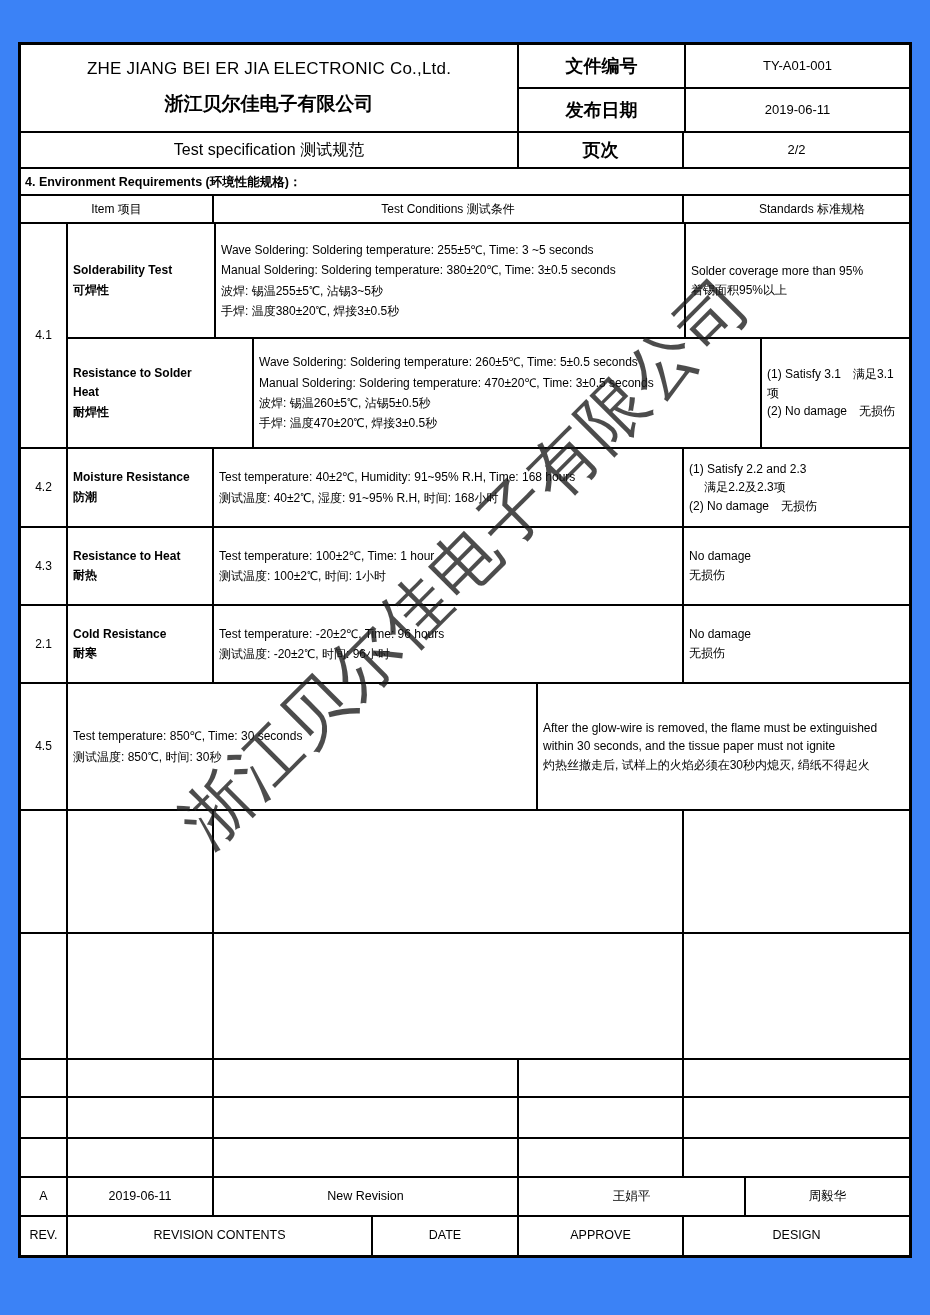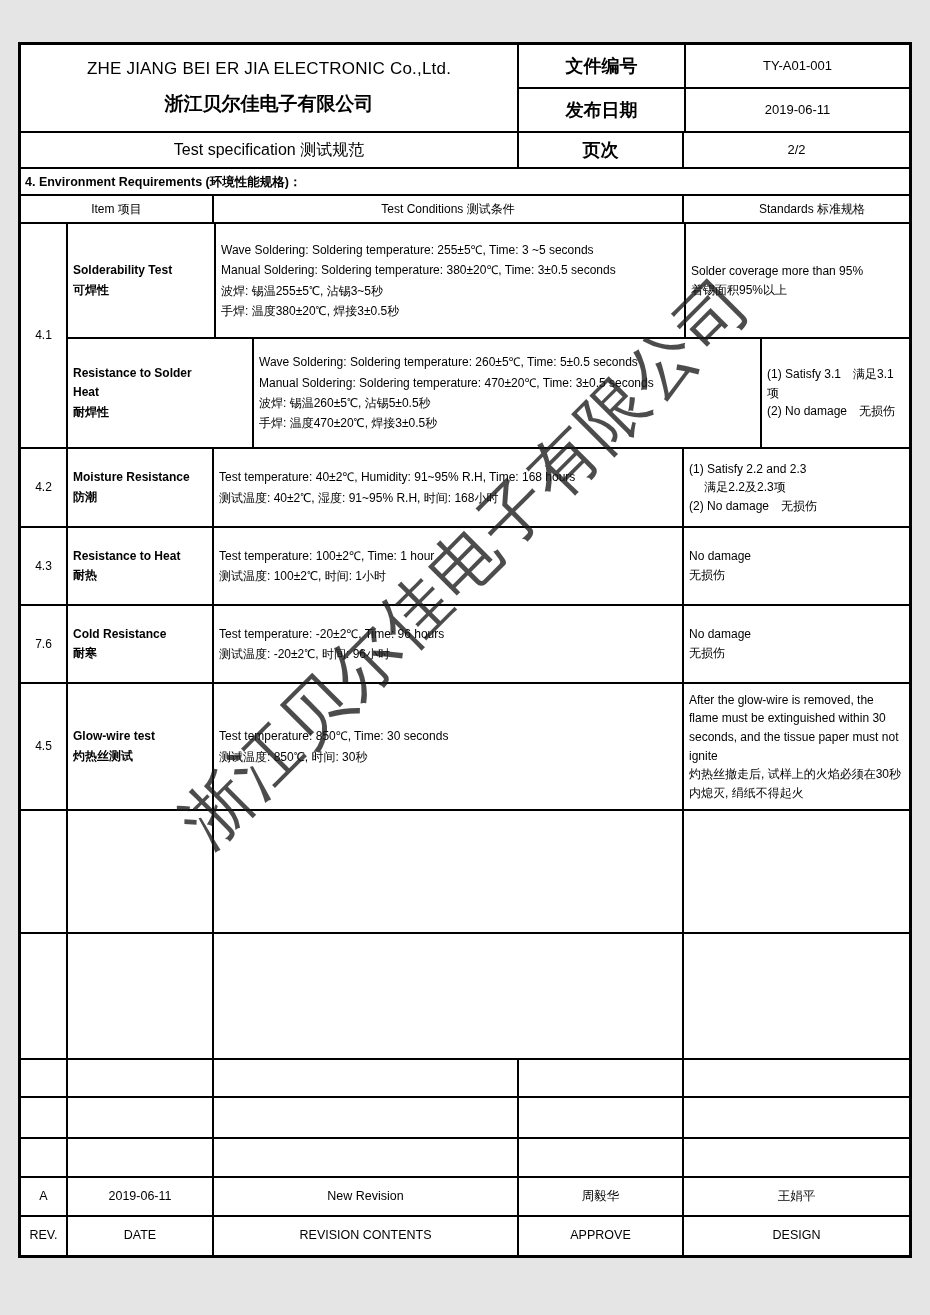--- a/index.html
+++ b/index.html
@@ -1,19 +1,19 @@
 <!DOCTYPE html>
 <html><head>
 <meta charset="utf-8">
 <style>
   html,body{margin:0;padding:0;background:#ffffff;}
   .page{
     position:relative;
     width:930px;height:1315px;
-    background:#e5e5e5;
+    background:#3b82f6;
     font-family:"Liberation Sans", sans-serif;
     color:#000;
     overflow:hidden;
   }
   .sheet{
     position:absolute;left:18px;top:42px;width:894px;
     border:3px solid #000;
     box-sizing:border-box;
     background:#fff;
   }
@@ -151,33 +151,31 @@
       <div class="cell c-num">4.3</div>
       <div class="cell c-item pre">Resistance to Heat
 耐热</div>
       <div class="cell c-cond pre">Test temperature: 100±2℃, Time: 1 hour
 测试温度: 100±2℃, 时间: 1小时</div>
       <div class="cell c-std pre">No damage
 无损伤</div>
     </div>
 
     <div class="row" style="height:78px">
-      <div class="cell c-num">7.6</div>
+      <div class="cell c-num">2.1</div>
       <div class="cell c-item pre">Cold Resistance
 耐寒</div>
       <div class="cell c-cond pre">Test temperature: -20±2℃, Time: 96 hours
 测试温度: -20±2℃, 时间: 96小时</div>
       <div class="cell c-std pre">No damage
 无损伤</div>
     </div>
 
     <div class="row" style="height:127px">
       <div class="cell c-num">4.5</div>
-      <div class="cell c-item pre">Glow-wire test
-灼热丝测试</div>
       <div class="cell c-cond pre">Test temperature: 850℃, Time: 30 seconds
 测试温度: 850℃, 时间: 30秒</div>
       <div class="cell c-std pre">After the glow-wire is removed, the flame must be extinguished within 30 seconds, and the tissue paper must not ignite
 灼热丝撤走后, 试样上的火焰必须在30秒内熄灭, 绢纸不得起火</div>
     </div>
 
     <div class="row" style="height:123px">
       <div class="cell c-num"></div>
       <div class="cell c-item"></div>
       <div class="cell c-cond"></div>
@@ -209,28 +207,28 @@
       <div class="cell f-date"></div>
       <div class="cell f-cont"></div>
       <div class="cell f-appr"></div>
       <div class="cell f-des"></div>
     </div>
 
     <div class="row frow" style="height:39px">
       <div class="cell f-rev">A</div>
       <div class="cell f-date">2019-06-11</div>
       <div class="cell f-cont">New Revision</div>
+      <div class="cell f-des">王娟平</div>
       <div class="cell f-appr">周毅华</div>
-      <div class="cell f-des">王娟平</div>
     </div>
 
     <div class="row frow" style="height:40px">
       <div class="cell f-rev">REV.</div>
+      <div class="cell f-cont">REVISION CONTENTS</div>
       <div class="cell f-date">DATE</div>
-      <div class="cell f-cont">REVISION CONTENTS</div>
       <div class="cell f-appr">APPROVE</div>
       <div class="cell f-des">DESIGN</div>
     </div>
 
   </div>
 
   <div class="watermark">浙江贝尔佳电子有限公司</div>
 
 </div>
 

